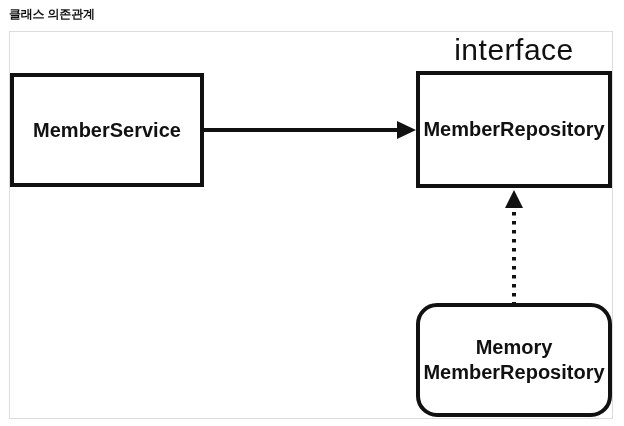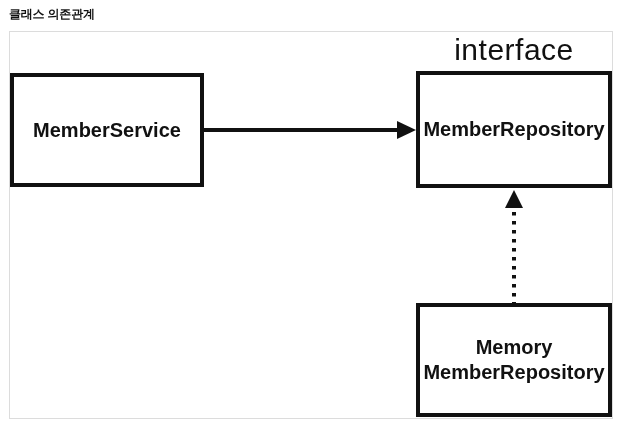--- a/index.html
+++ b/index.html
@@ -37,21 +37,21 @@
     justify-content: center;
     text-align: center;
     font-size: 20px;
     font-weight: 700;
     line-height: 1.25;
     white-space: nowrap;
     z-index: 2;
   }
   .node-service { left: 0px;   top: 41px;  width: 194px; height: 114px; }
   .node-repo    { left: 406px; top: 39px;  width: 196px; height: 117px; }
-  .node-memory  { left: 406px; top: 271px; width: 196px; height: 114px; }
+  .node-memory  { left: 406px; top: 271px; width: 196px; height: 114px; border-radius: 21px; }
   .interface-label {
     position: absolute;
     left: 406px;
     top: 1px;
     width: 196px;
     text-align: center;
     font-size: 30px;
     font-weight: 400;
     line-height: 34px;
     letter-spacing: 0.5px;

